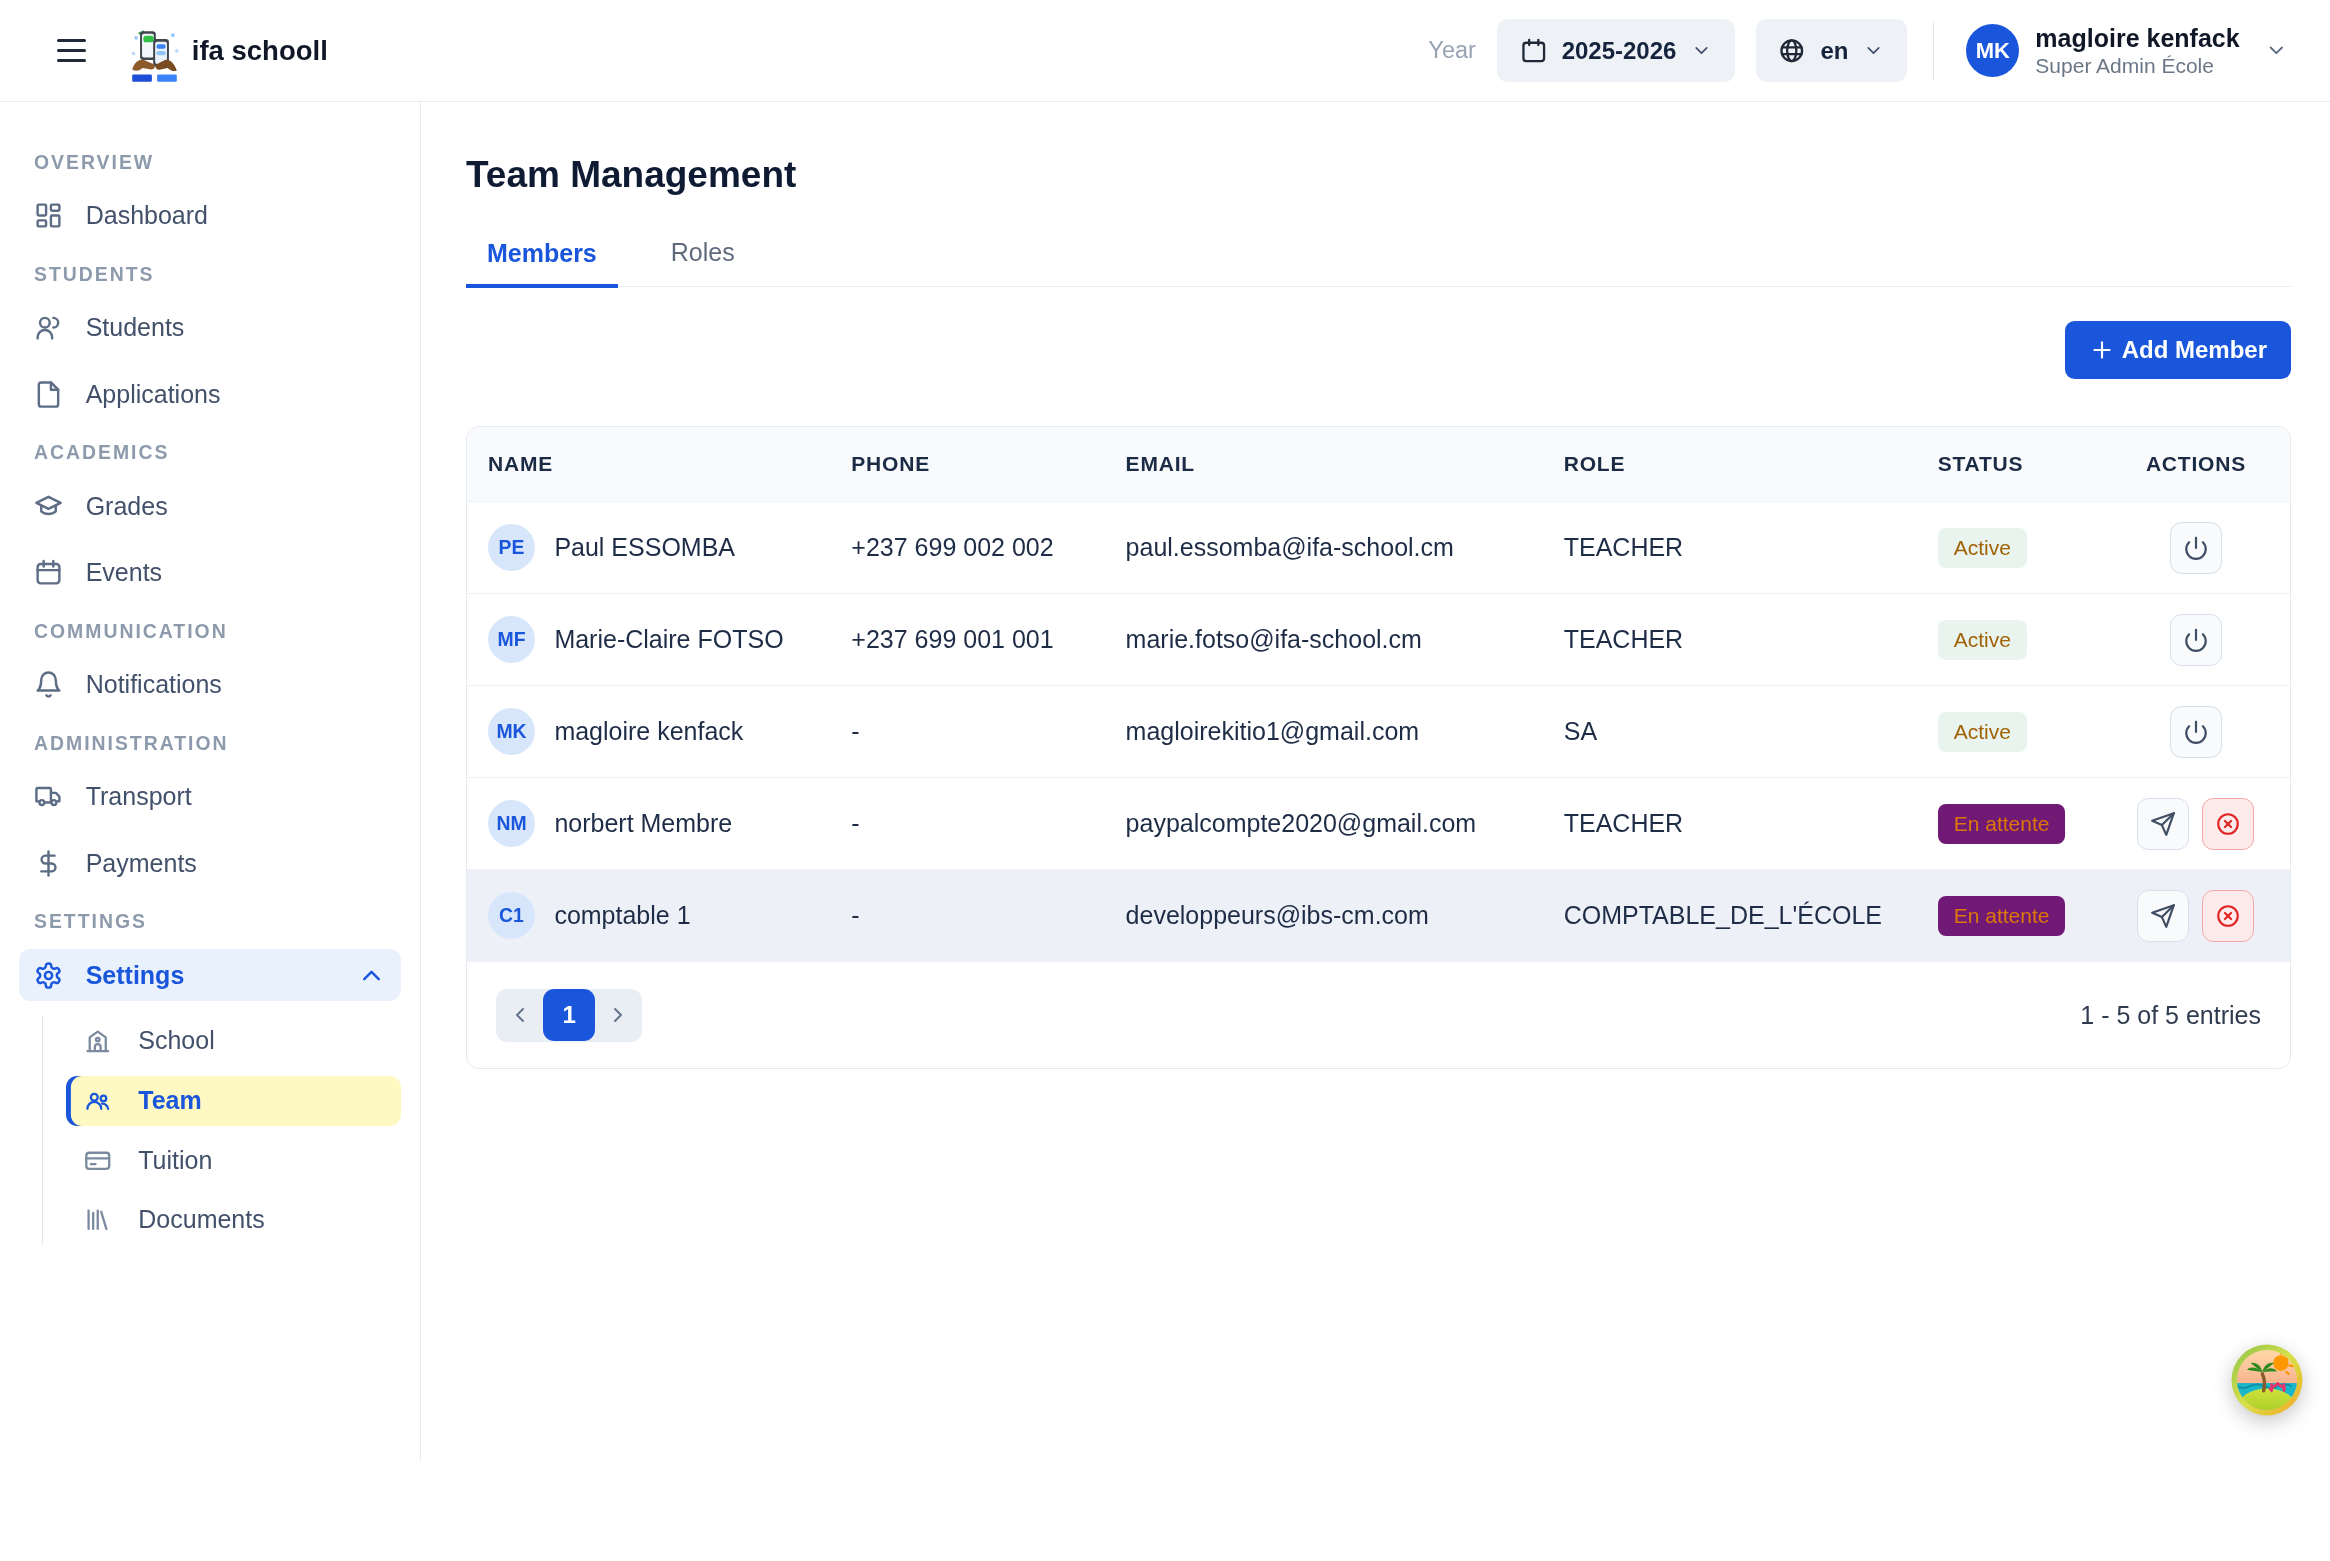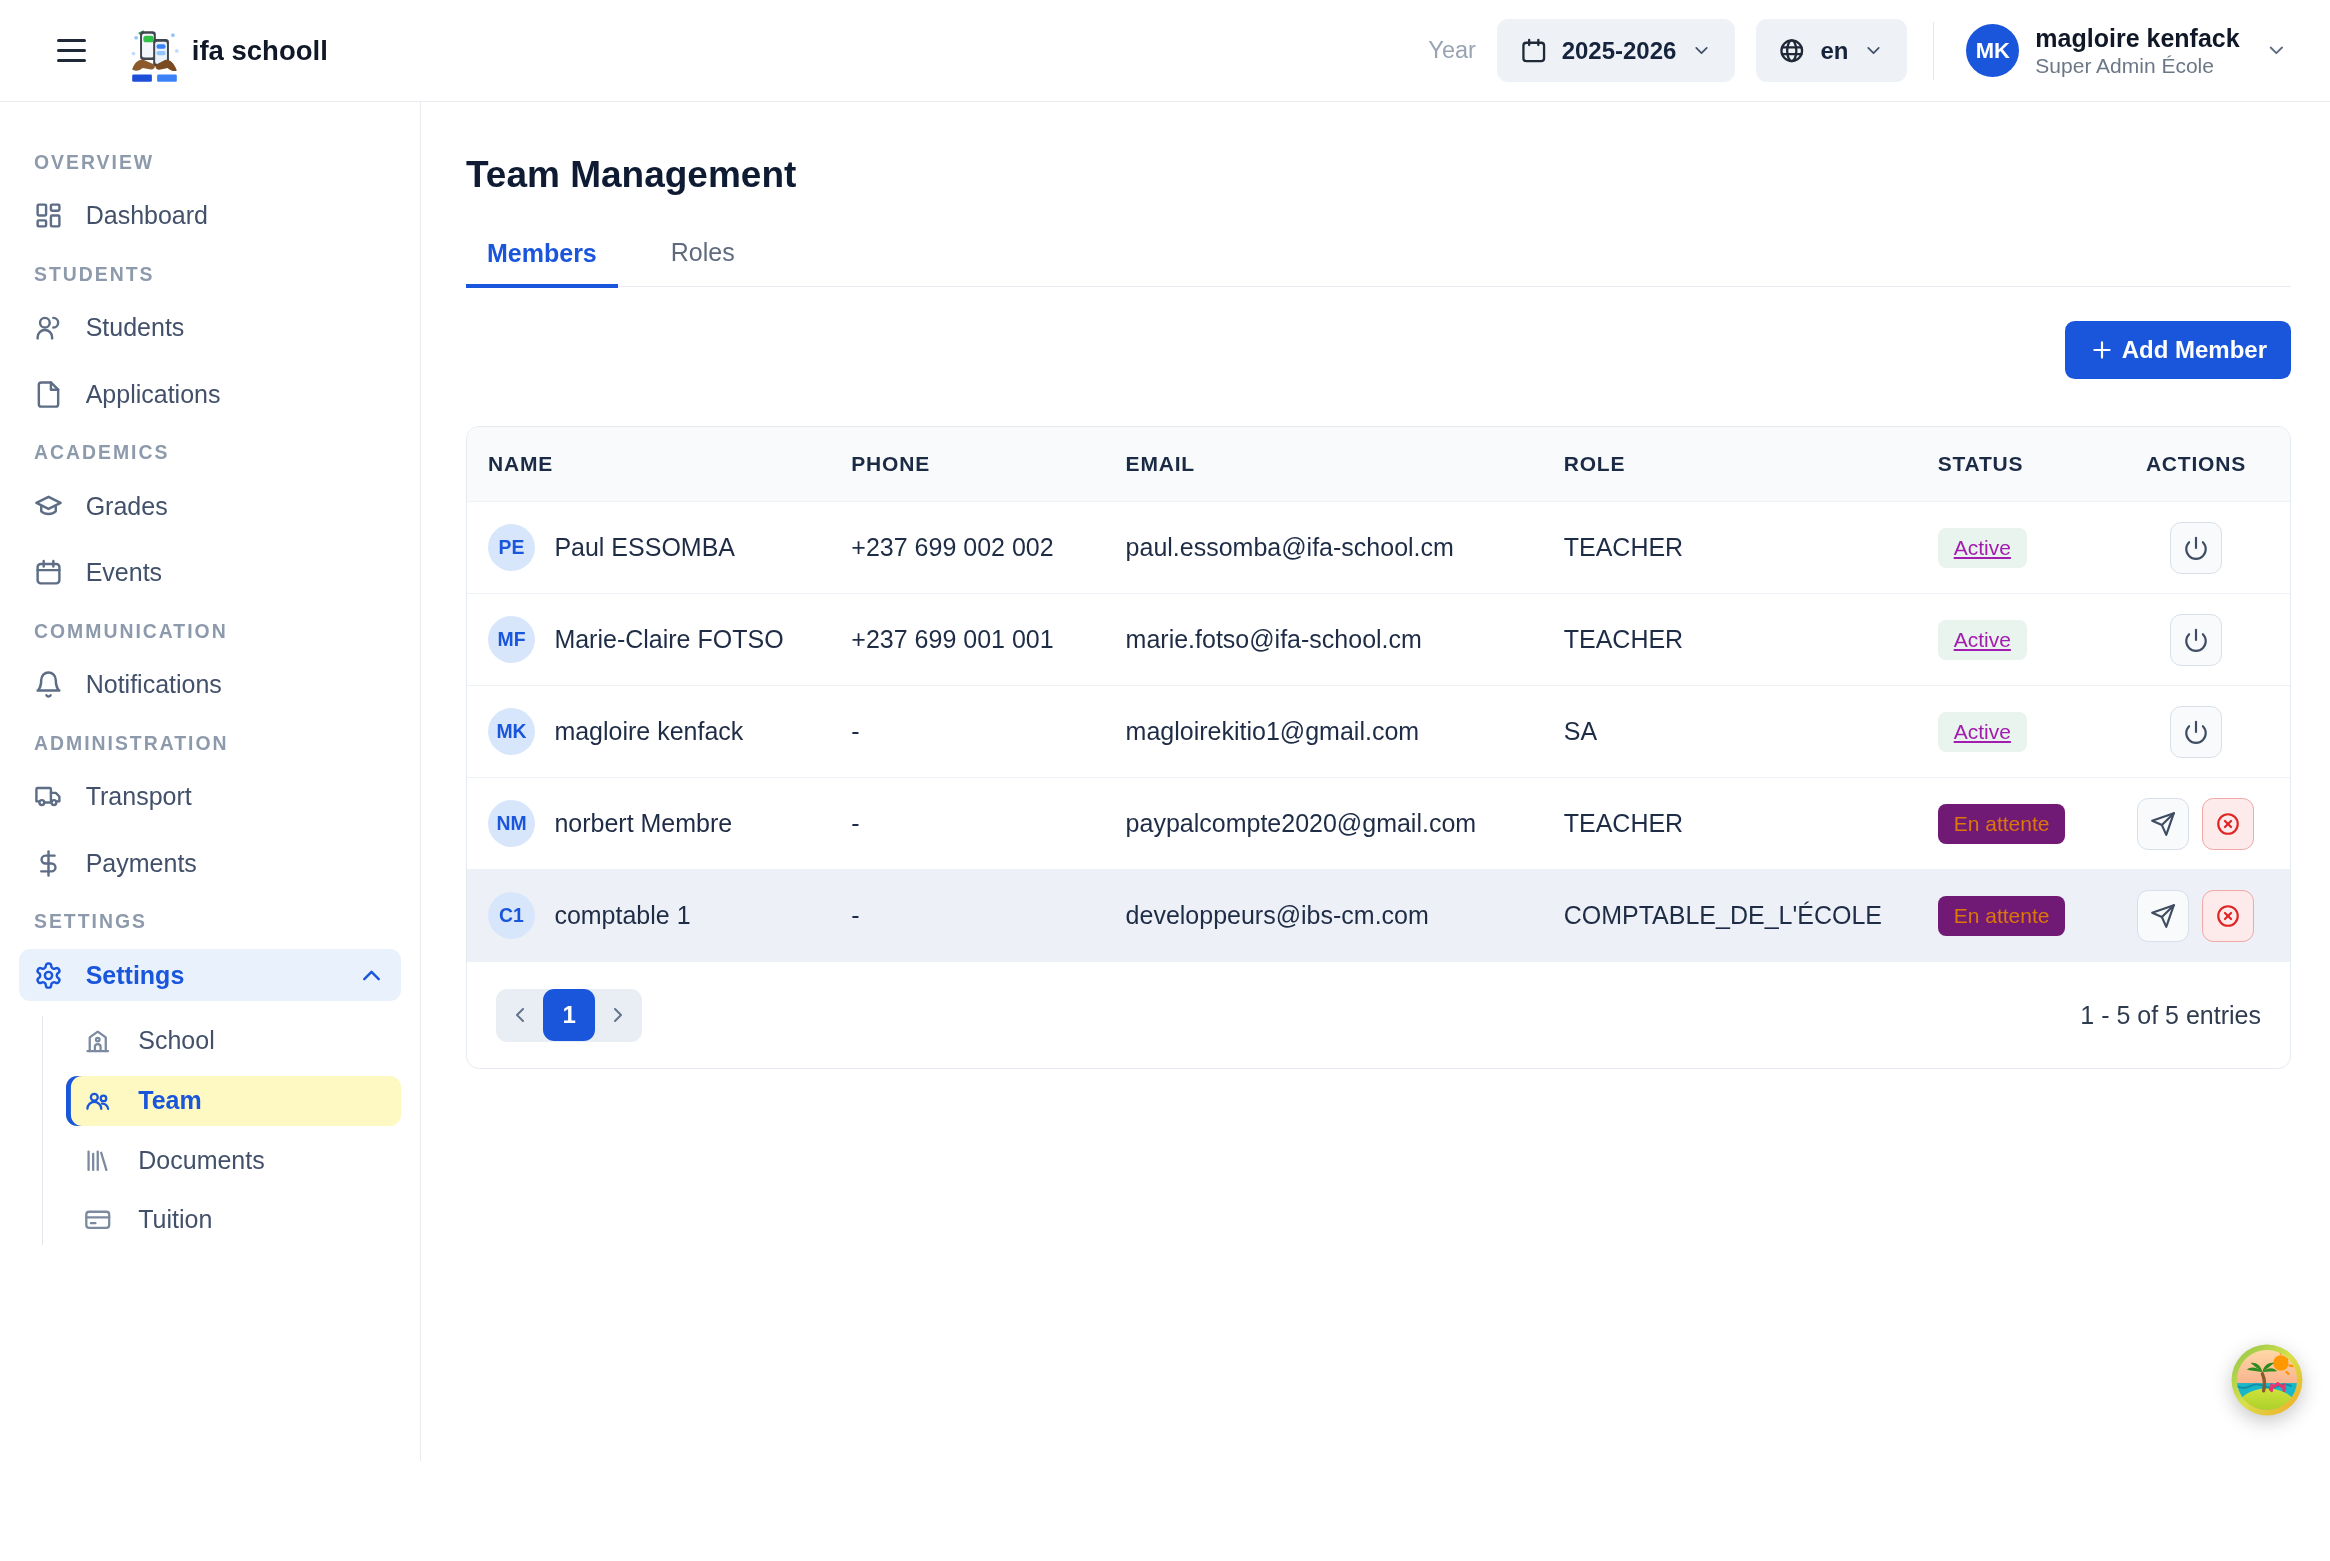--- a/index.html
+++ b/index.html
@@ -53,21 +53,21 @@
 
   
   .card { margin-top:47px; border:1.6px solid #e5eaf0; border-radius:13px; overflow:hidden; background:#fff; }
   .thead, .trow { display:grid; grid-template-columns:20.4% 15.4% 24.6% 21% 10.4% 1fr; align-items:center; padding:0 21px; }
   .thead { background:#f8fafc; height:74px; font-size:21px; font-weight:bold; letter-spacing:0.8px; color:#1c2b45; }
   .trow { height:92px; border-top:1.6px solid #eef1f6; font-size:25px; color:#1e2c46; background:#fff; }
   .trow.tinted { background:#edf1f7; }
   .name-cell { display:flex; align-items:center; gap:19.4px; }
   .avatar { width:47px; height:47px; border-radius:50%; background:#d8e6fc; color:#1a56db; font-weight:bold; font-size:19.4px; display:flex; align-items:center; justify-content:center; flex:none; }
   .badge { display:inline-block; padding:8px 16px; border-radius:8px; font-size:21px; white-space:nowrap; }
-  .badge.st-active { background:#e9f4ee; color:#a21caf;text-decoration:underline; }
+  .badge.st-active { background:#e9f4ee; color:#a16207; }
   .badge.st-pending { background:#701a75; color:#dd7708; }
   .actions { display:flex; gap:13px; justify-content:center; }
   .icon-btn { width:52px; height:52px; border-radius:11.3px; display:flex; align-items:center; justify-content:center; background:#f8fafc; border:1.6px solid #d7dfe9; color:#3f4d63; cursor:pointer; }
   .icon-btn svg { width:26px; height:26px; }
   .icon-btn.danger { background:#fdeaea; border-color:#f3a7a7; color:#e02424; }
 
   .tfoot { display:flex; align-items:center; justify-content:space-between; height:107px; border-top:1.6px solid #eef1f6; padding:0 29px; }
   .pager { display:flex; align-items:center; background:#e9eef5; border-radius:11.3px; height:53px; padding:0 4.9px; gap:3.2px; }
   .pager-btn { width:39px; height:39px; display:flex; align-items:center; justify-content:center; color:#64748b; background:none; border:none; cursor:pointer; }
   .page-num { width:52px; height:52px; border-radius:11.3px; background:#1a56db; color:#fff; font-size:24px; font-weight:bold; display:flex; align-items:center; justify-content:center; border:none; cursor:pointer; }
@@ -261,34 +261,34 @@
           <svg class="stroke-ic" viewBox="0 0 24 24">
             <circle cx="9" cy="9" r="3"></circle>
               <circle cx="17" cy="10" r="2.4"></circle>
               <path d="M3 19a6 6 0 0 1 12 0"></path>
               <path d="M15.8 14.6a4.8 4.8 0 0 1 5.2 4.4"></path>
           </svg>
           <span>Team</span>
         </button>
         <button class="sub-item">
           <svg class="stroke-ic" viewBox="0 0 24 24">
+            <rect x="2" y="5" width="20" height="14" rx="2.5"></rect>
+              <line x1="2" y1="10" x2="22" y2="10"></line>
+              <line x1="6" y1="15" x2="10" y2="15"></line>
+          </svg>
+          <span>Tuition</span>
+        </button>
+        <button class="sub-item">
+          <svg class="stroke-ic" viewBox="0 0 24 24">
             <path d="M4 4v16"></path>
               <path d="M8 6v14"></path>
               <path d="M12 4v16"></path>
               <path d="M15 5l4.5 15"></path>
           </svg>
           <span>Documents</span>
-        </button>
-        <button class="sub-item">
-          <svg class="stroke-ic" viewBox="0 0 24 24">
-            <rect x="2" y="5" width="20" height="14" rx="2.5"></rect>
-              <line x1="2" y1="10" x2="22" y2="10"></line>
-              <line x1="6" y1="15" x2="10" y2="15"></line>
-          </svg>
-          <span>Tuition</span>
         </button>
       </div>
     </aside>
 
     <main class="main">
       <h1 class="page-title">Team Management</h1>
 
       <nav class="tabs">
         <button class="tab active">Members</button>
         <button class="tab">Roles</button>

